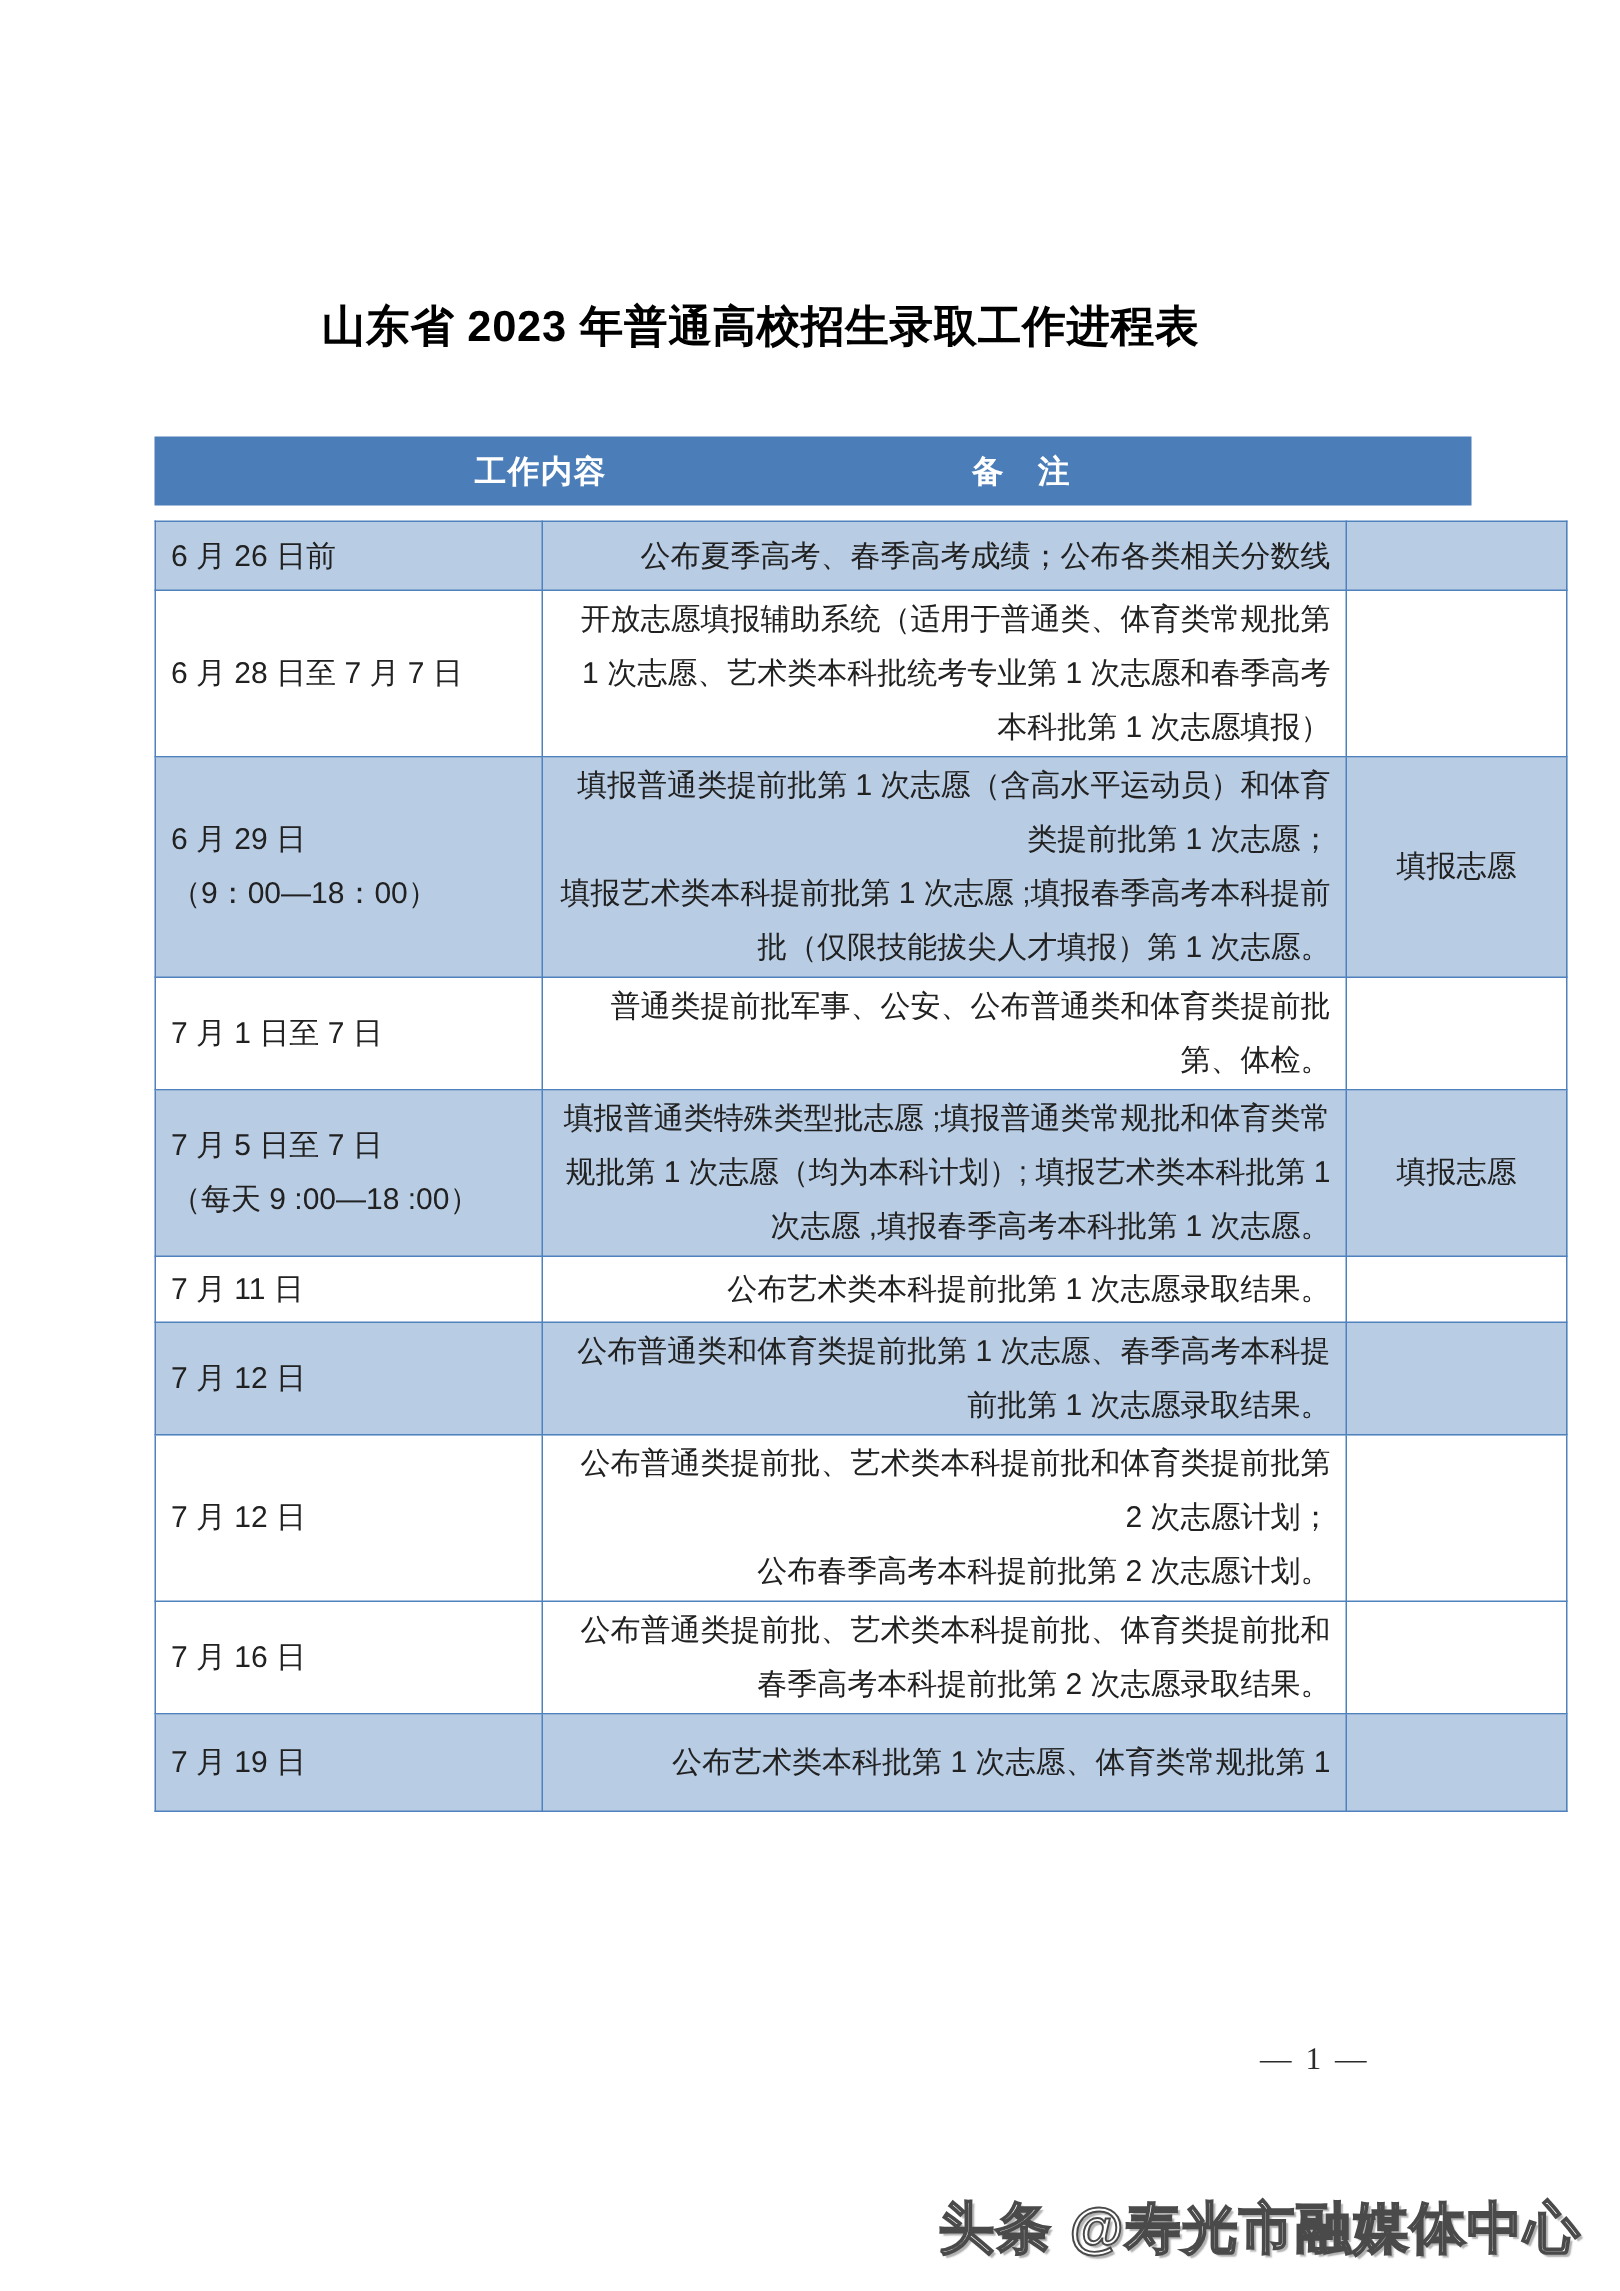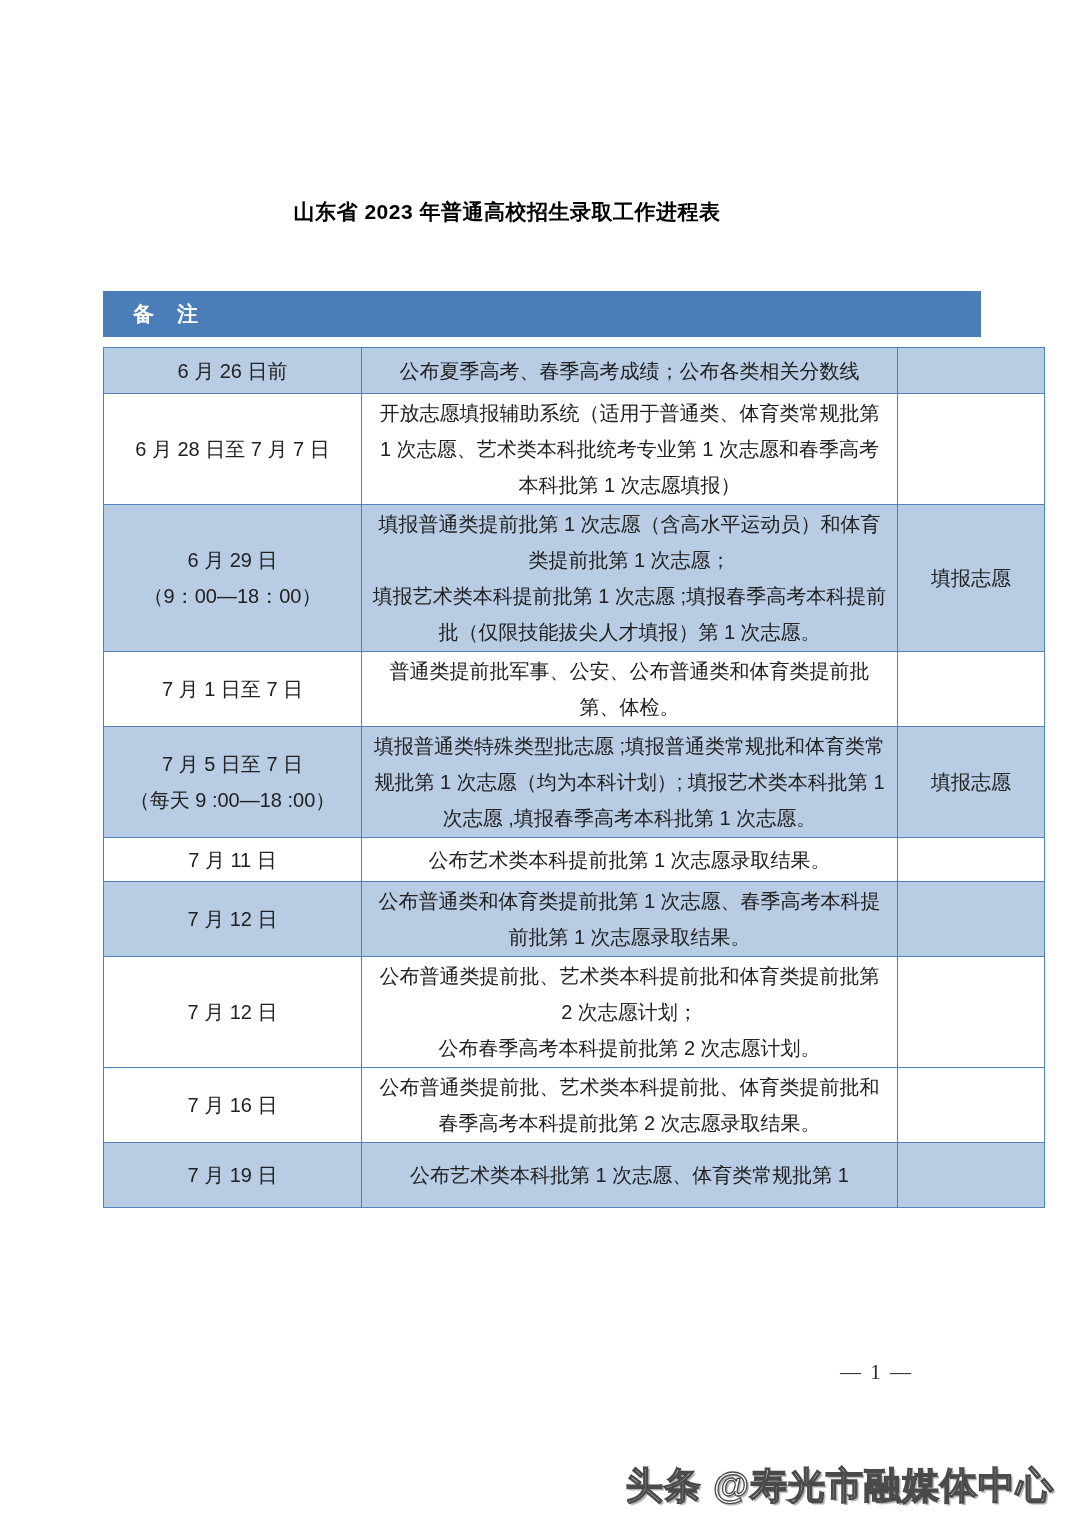--- a/index.html
+++ b/index.html
@@ -6,21 +6,21 @@
   .page{
     position:relative;
     width:1080px;height:1527px;
     background:#ffffff;
     font-family:"Liberation Sans","DejaVu Sans",sans-serif;
     overflow:hidden;
   }
   .doc-title{
     position:absolute;top:198px;left:68px;width:878px;
     margin:0;text-align:center;
-    font-size:21px;font-weight:bold;color:#000000;
+    font-size:29px;font-weight:bold;color:#000000;
     letter-spacing:0.5px;
   }
   .table-wrap{position:absolute;top:291px;left:103px;width:878px;}
   .header-row{
     display:flex;width:878px;height:46px;
     background:#4b7db9;margin-bottom:10px;
   }
   .header-cell{
     display:flex;align-items:center;justify-content:center;
     color:#ffffff;font-weight:bold;font-size:21px;letter-spacing:1px;
@@ -32,22 +32,22 @@
     border-collapse:collapse;table-layout:fixed;width:878px;
     background:#ffffff;
   }
   table.sched td{
     border:1.5px solid #4f81bd;
     font-size:20px;color:#212121;line-height:36px;
     vertical-align:middle;
     white-space:pre-line;
     padding:1px 10px;
   }
-  td.c-time{width:237px;text-align:center;}
-  td.c-content{width:515px;text-align:center;padding-left:14px;padding-right:12px;margin-top:24px;}
+  td.c-time{width:237px;text-align:left;}
+  td.c-content{width:515px;text-align:right;padding-left:14px;padding-right:12px;margin-top:24px;}
   td.c-remark{width:126px;text-align:center;}
   tr.band{background:#b8cce4;}
   tr.plain{background:#ffffff;}
   tr.h46{height:46px;}
   tr.h40{height:44px;}
   tr.h48{height:65px;}
   .page-number{
     position:absolute;top:1360px;right:167px;
     font-family:"Liberation Serif","DejaVu Serif",serif;
     font-size:21px;color:#2b2b2b;letter-spacing:2px;
@@ -64,20 +64,21 @@
 </head>
 <body>
 
 <div class="page">
 
   <h1 class="doc-title">山东省 2023 年普通高校招生录取工作进程表</h1>
 
   <div class="table-wrap">
 
     <div class="header-row">
+      <div class="header-cell hc-content">工作内容</div>
       <div class="header-cell hc-remark">备　注</div>
     </div>
 
     <table class="sched">
       <tbody>
         <tr class="band h46">
           <td class="c-time">6 月 26 日前</td>
           <td class="c-content">公布夏季高考、春季高考成绩；公布各类相关分数线</td>
           <td class="c-remark"></td>
         </tr>

